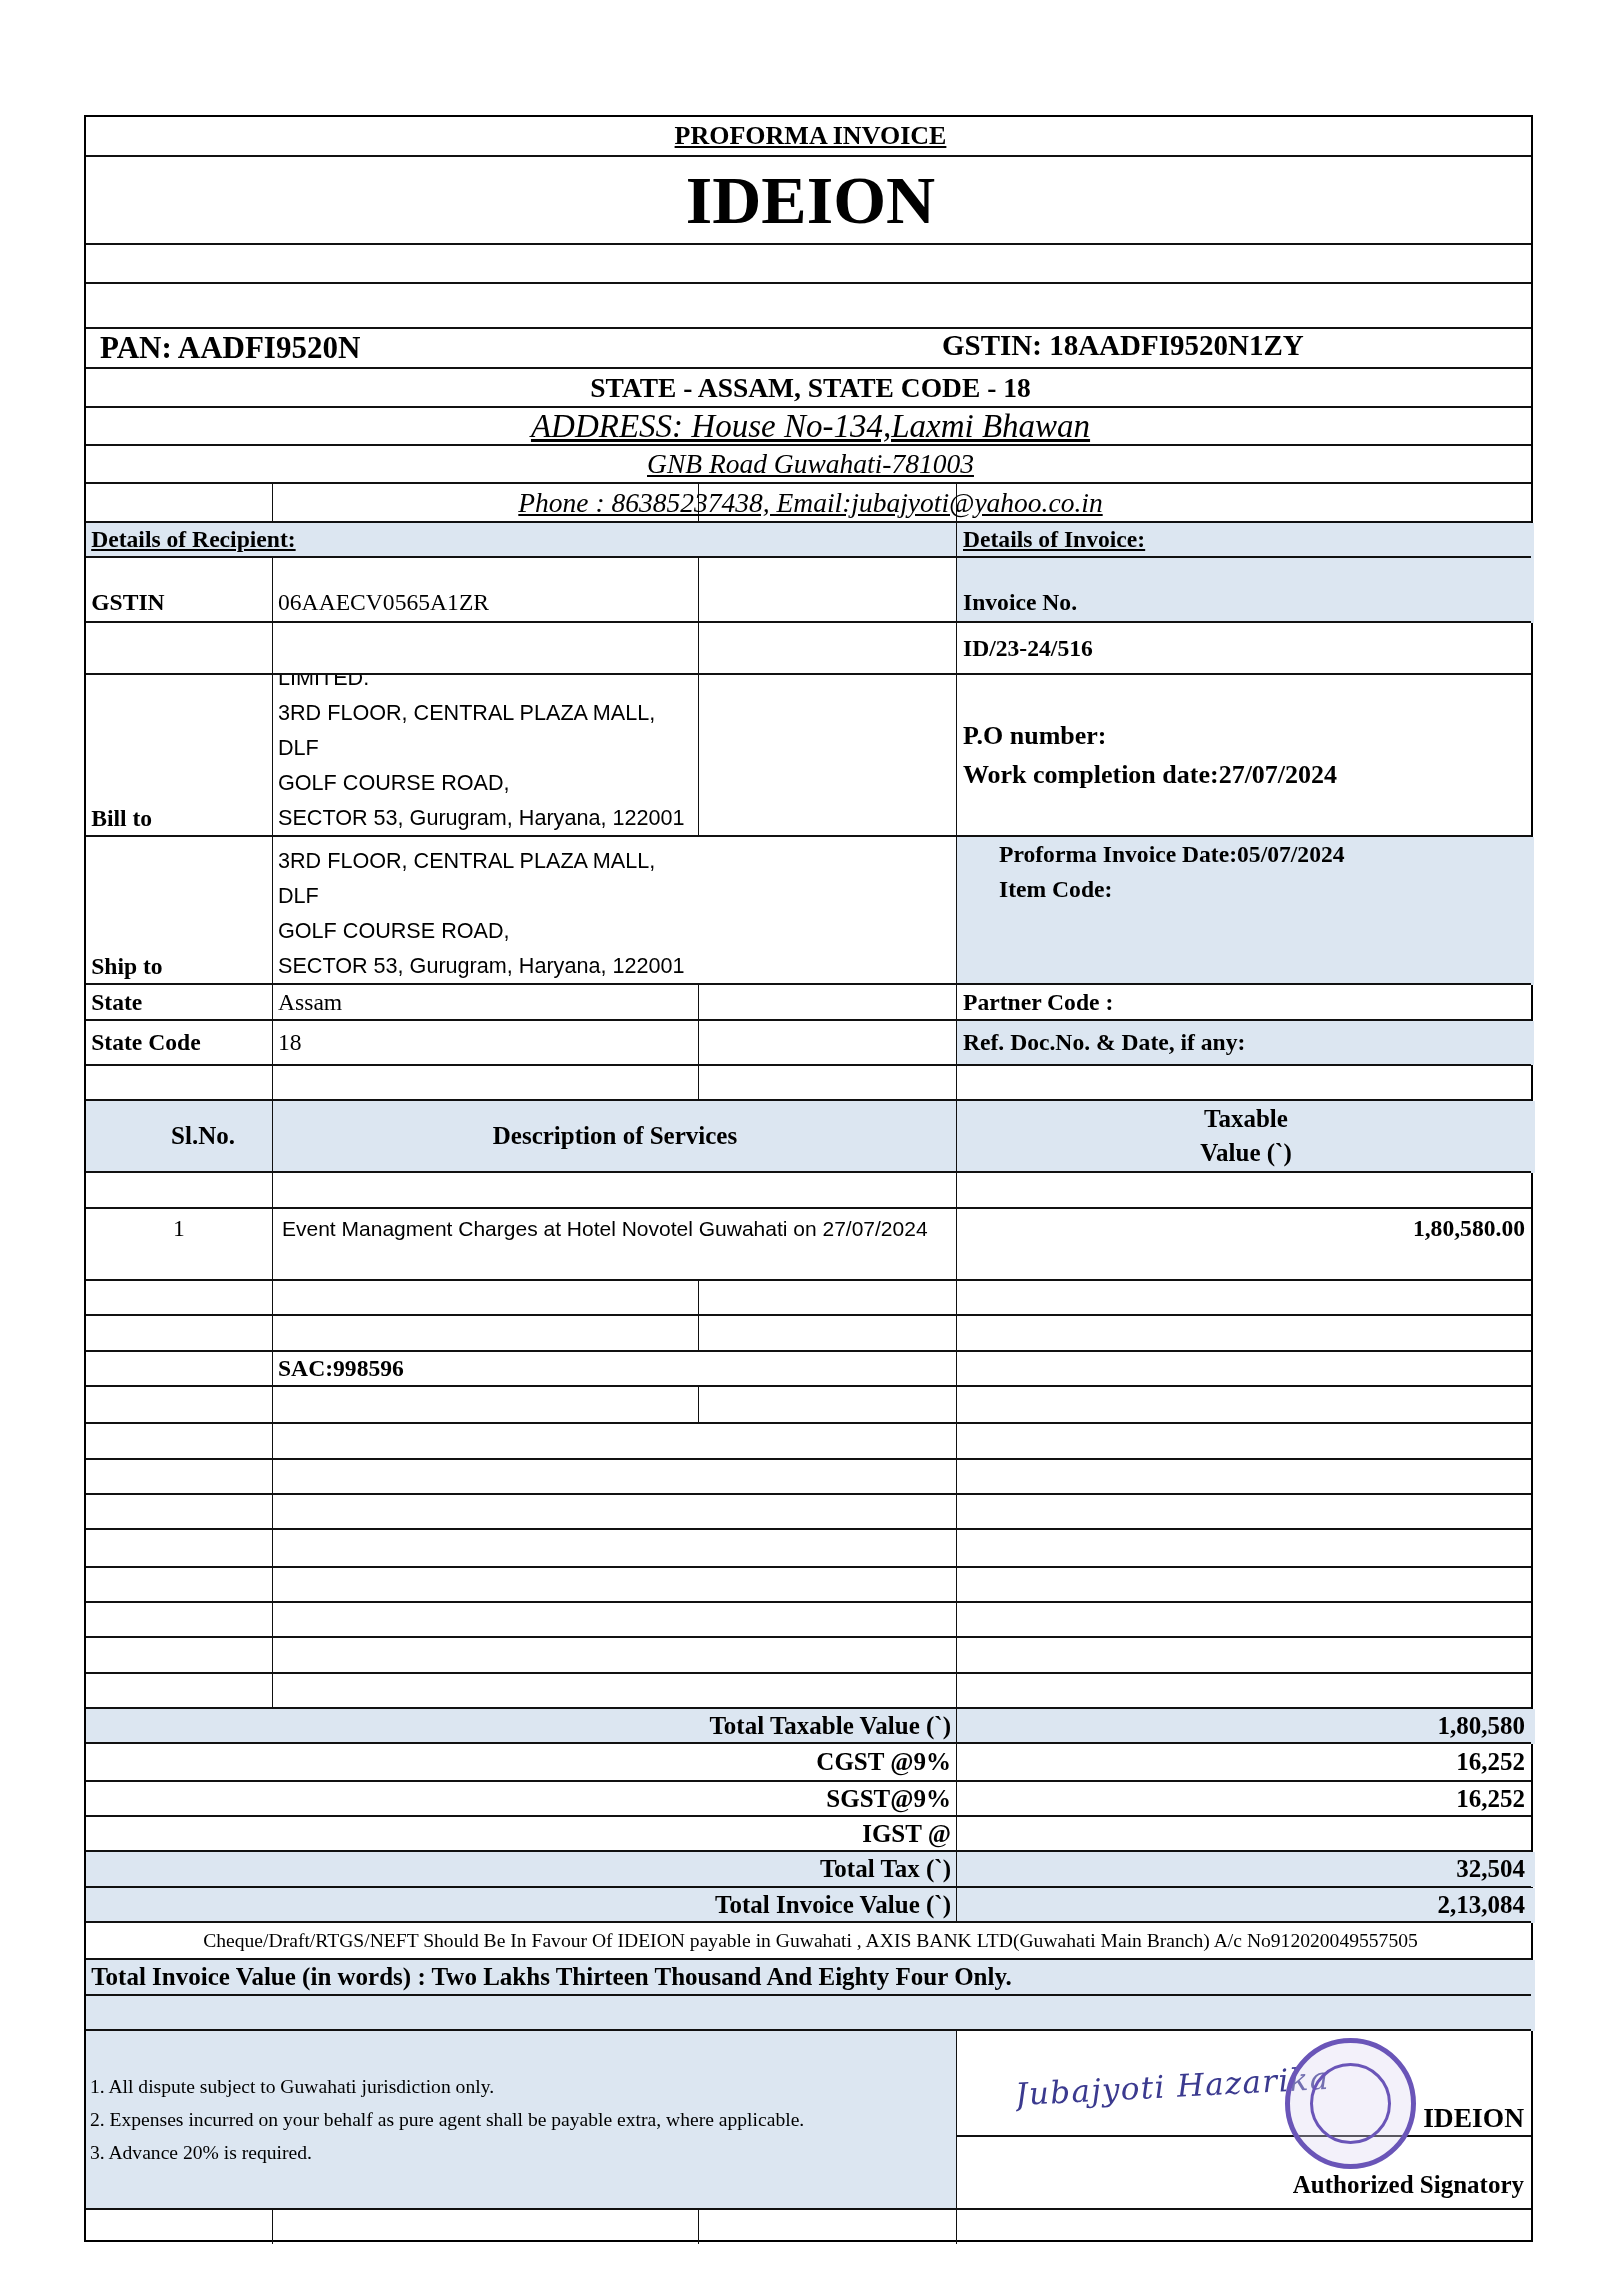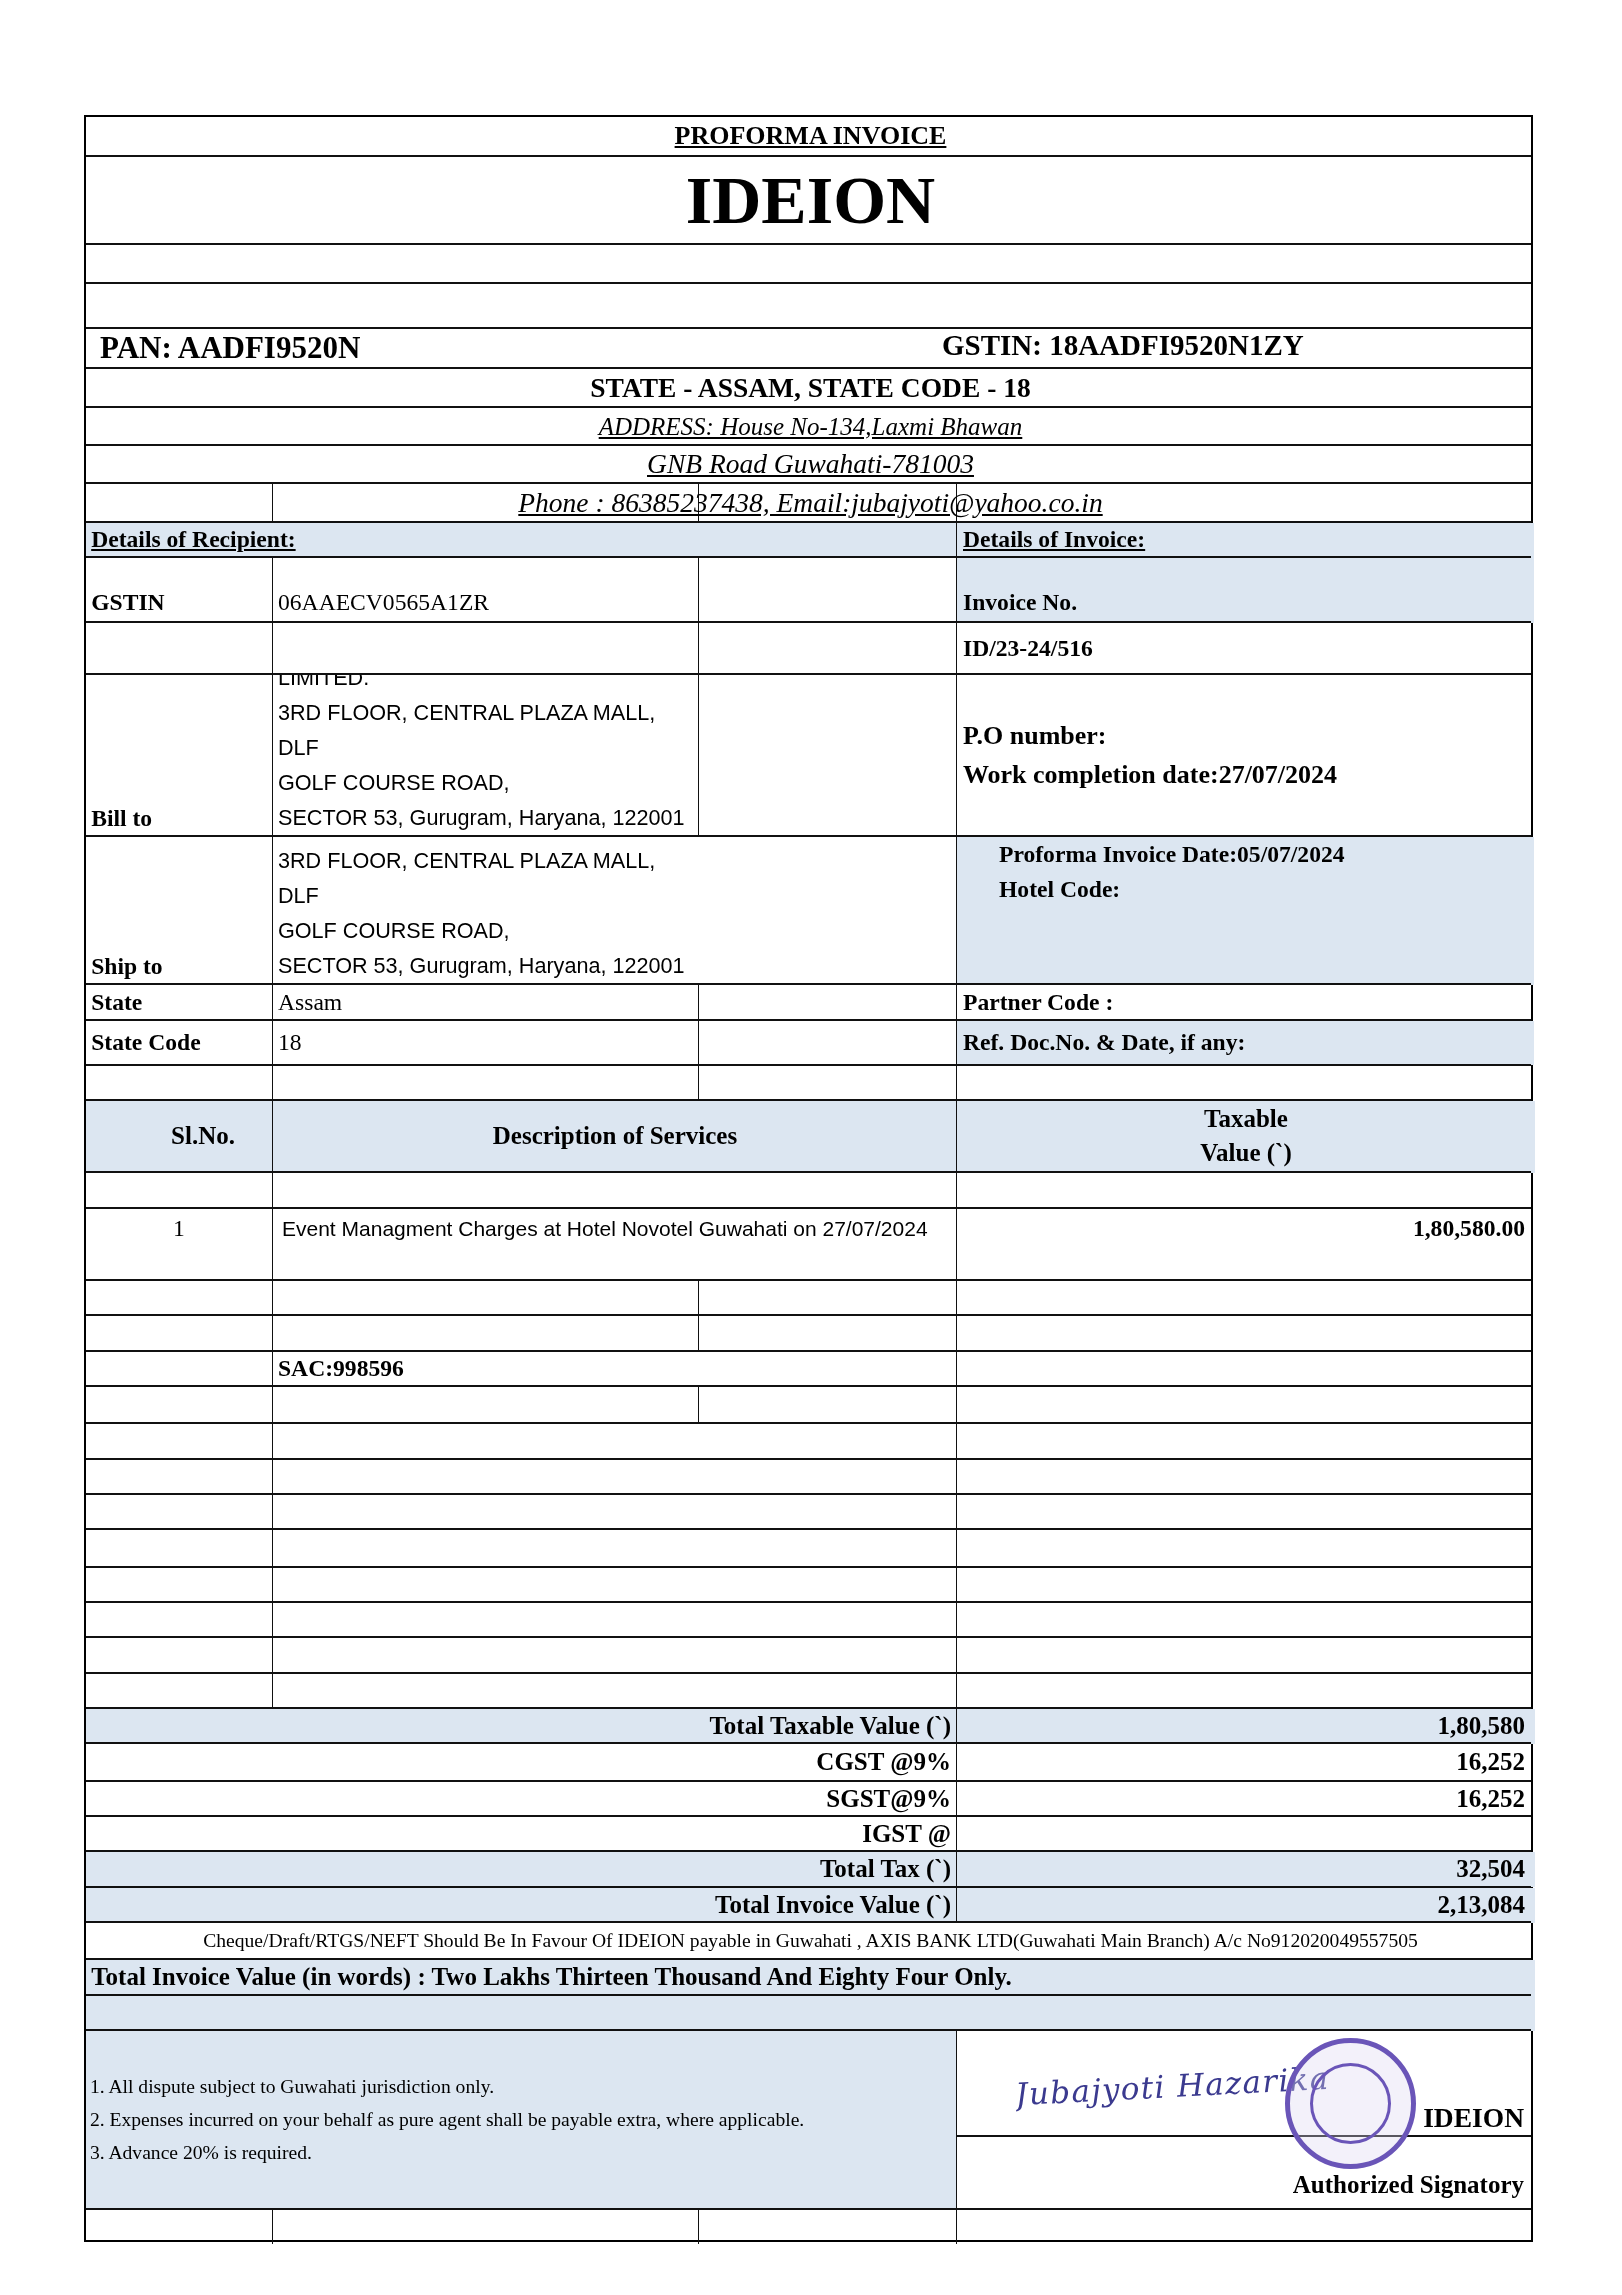--- a/index.html
+++ b/index.html
@@ -93,21 +93,21 @@
   <div class="vl" style="left:870px;top:1590px;height:216px;"></div>
   <div class="vl" style="left:870px;top:1912px;height:215px;"></div>
   <div class="vl" style="left:186px;top:2091px;height:36px;"></div>
   <div class="vl" style="left:612px;top:2091px;height:36px;"></div>
 
   <div class="cell center b u" style="left:0;top:0;width:1449px;height:38px;font-size:26px;">PROFORMA INVOICE</div>
   <div class="cell center b" style="left:0;top:40px;width:1449px;height:86px;font-size:68px;">IDEION</div>
   <div class="cell b" style="left:14px;top:212px;width:589px;height:38px;font-size:31px;">PAN: AADFI9520N</div>
   <div class="cell b" style="left:856px;top:212px;width:576px;height:32px;font-size:29px;">GSTIN: 18AADFI9520N1ZY</div>
   <div class="cell center b" style="left:0;top:252px;width:1449px;height:37px;font-size:27.5px;">STATE - ASSAM, STATE CODE - 18</div>
-  <div class="cell center i u" style="left:0;top:291px;width:1449px;height:37px;font-size:25px;">ADDRESS: House No-134,Laxmi Bhawan</div>
+  <div class="cell center i u" style="left:0;top:291px;width:1449px;height:37px;font-size:33px;">ADDRESS: House No-134,Laxmi Bhawan</div>
   <div class="cell center i u" style="left:0;top:329px;width:1449px;height:36px;font-size:27.5px;">GNB Road Guwahati-781003</div>
   <div class="cell center i u" style="left:0;top:367px;width:1449px;height:37px;font-size:27.5px;">Phone : 86385237438, Email:jubajyoti@yahoo.co.in</div>
 
   <div class="cell b u" style="left:5.2px;top:406px;width:589px;height:33px;font-size:23.6px;">Details of Recipient:</div>
   <div class="cell b u" style="left:877px;top:406px;width:563px;height:33px;font-size:23.6px;">Details of Invoice:</div>
 
   <div class="cell b" style="left:5.2px;top:441px;width:177px;height:63px;font-size:23.6px;align-items:flex-end;padding-bottom:5.2px;">GSTIN</div>
   <div class="cell" style="left:192px;top:441px;width:412px;height:63px;font-size:23.6px;align-items:flex-end;padding-bottom:5.2px;">06AAECV0565A1ZR</div>
   <div class="cell b" style="left:877px;top:441px;width:563px;height:63px;font-size:23.6px;align-items:flex-end;padding-bottom:5.2px;">Invoice No.</div>
   <div class="cell b" style="left:877px;top:506px;width:563px;height:50px;font-size:23.6px;">ID/23-24/516</div>
@@ -126,21 +126,21 @@
 
   <div class="cell b" style="left:5.2px;top:720px;width:177px;height:146px;font-size:23.6px;align-items:flex-end;padding-bottom:2.6px;">Ship to</div>
   <div class="cell multi calibri" style="left:192px;top:720px;width:419px;height:146px;font-size:21.6px;line-height:35px;">
     <span>KRISUMI CORPORATION PRIVATE LIMITED.</span>
     <span>3RD FLOOR, CENTRAL PLAZA MALL, DLF</span>
     <span>GOLF COURSE ROAD,</span>
     <span>SECTOR 53, Gurugram, Haryana, 122001</span>
   </div>
   <div class="cell multi b" style="left:877px;top:720px;width:563px;height:146px;font-size:23.6px;line-height:35px;justify-content:flex-start;margin-left:36px;">
     <span>Proforma Invoice Date:05/07/2024</span>
-    <span>Hotel Code:</span>
+    <span>Item Code:</span>
   </div>
 
   <div class="cell b" style="left:5.2px;top:868px;width:177px;height:35px;font-size:23.6px;">State</div>
   <div class="cell" style="left:192px;top:868px;width:412px;height:35px;font-size:23.6px;">Assam</div>
   <div class="cell b" style="left:877px;top:868px;width:563px;height:35px;font-size:23.6px;">Partner Code :</div>
   <div class="cell b" style="left:5.2px;top:904px;width:177px;height:43px;font-size:23.6px;">State Code</div>
   <div class="cell" style="left:192px;top:904px;width:412px;height:43px;font-size:23.6px;">18</div>
   <div class="cell b" style="left:877px;top:904px;width:563px;height:43px;font-size:23.6px;">Ref. Doc.No. &amp; Date, if any:</div>
 
   <div class="cell center b" style="left:0;top:984px;width:186px;height:70px;font-size:25px;margin-left:24px;">Sl.No.</div>

